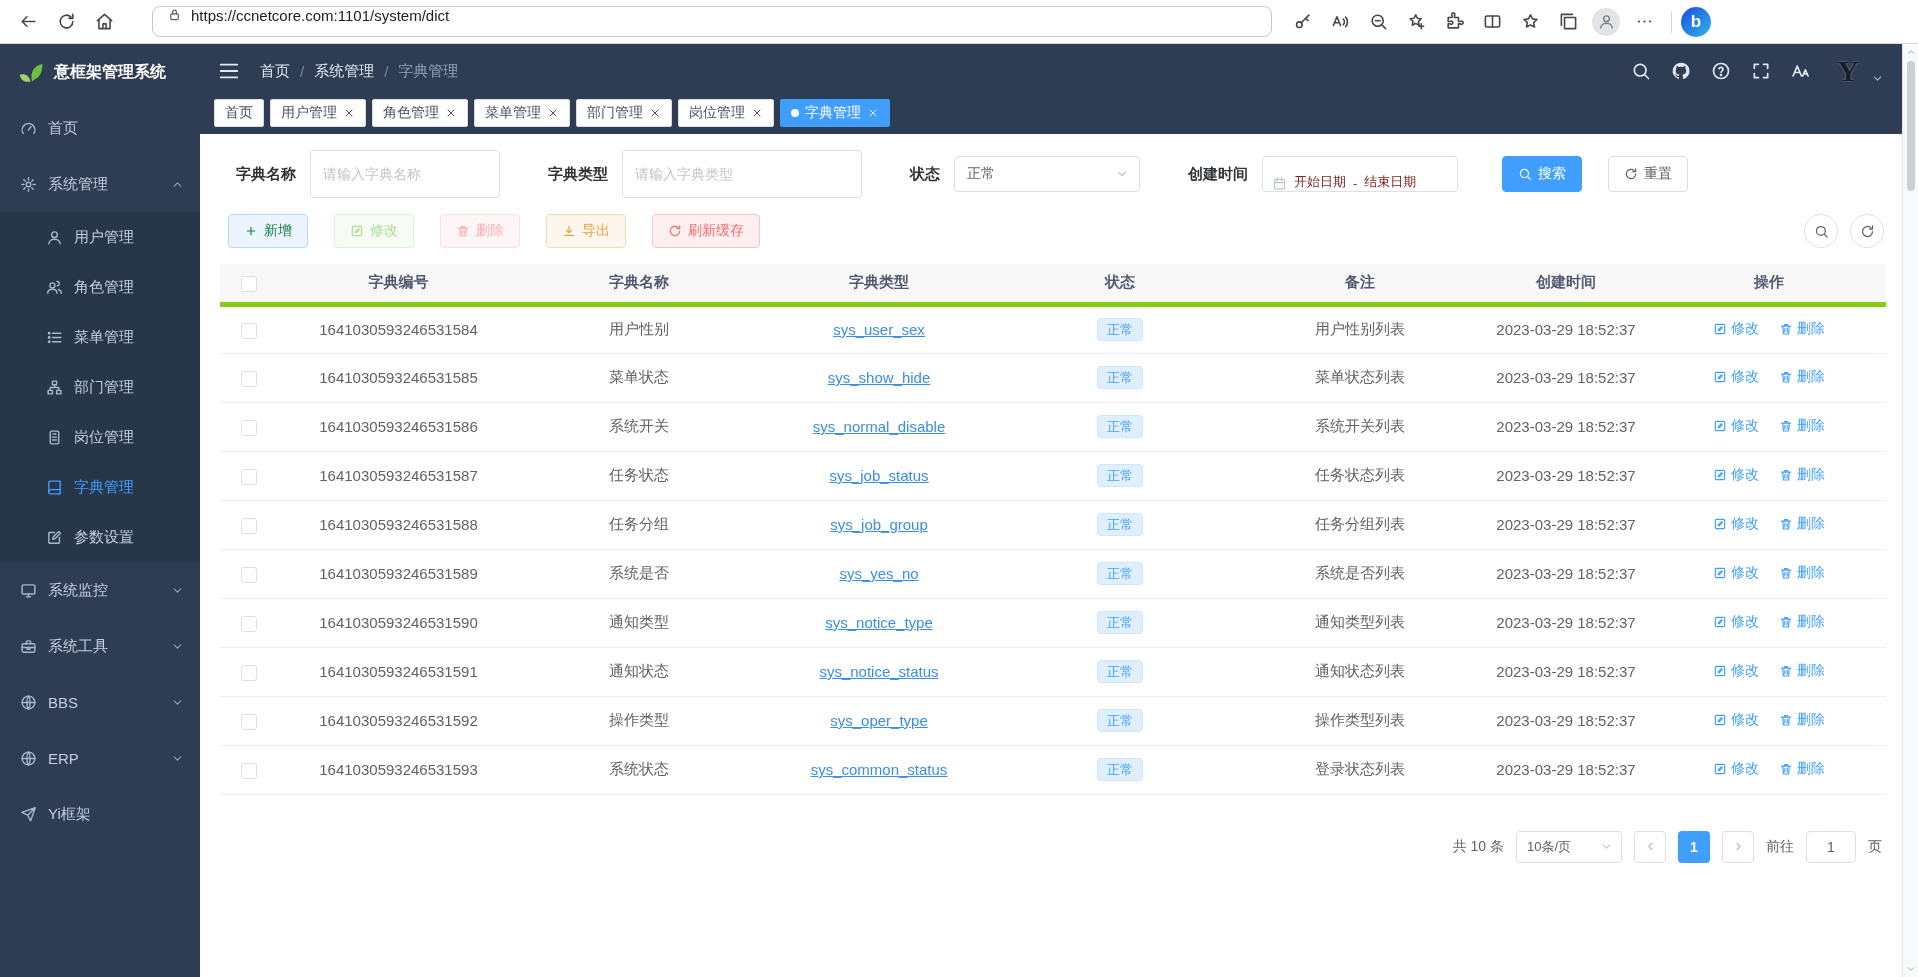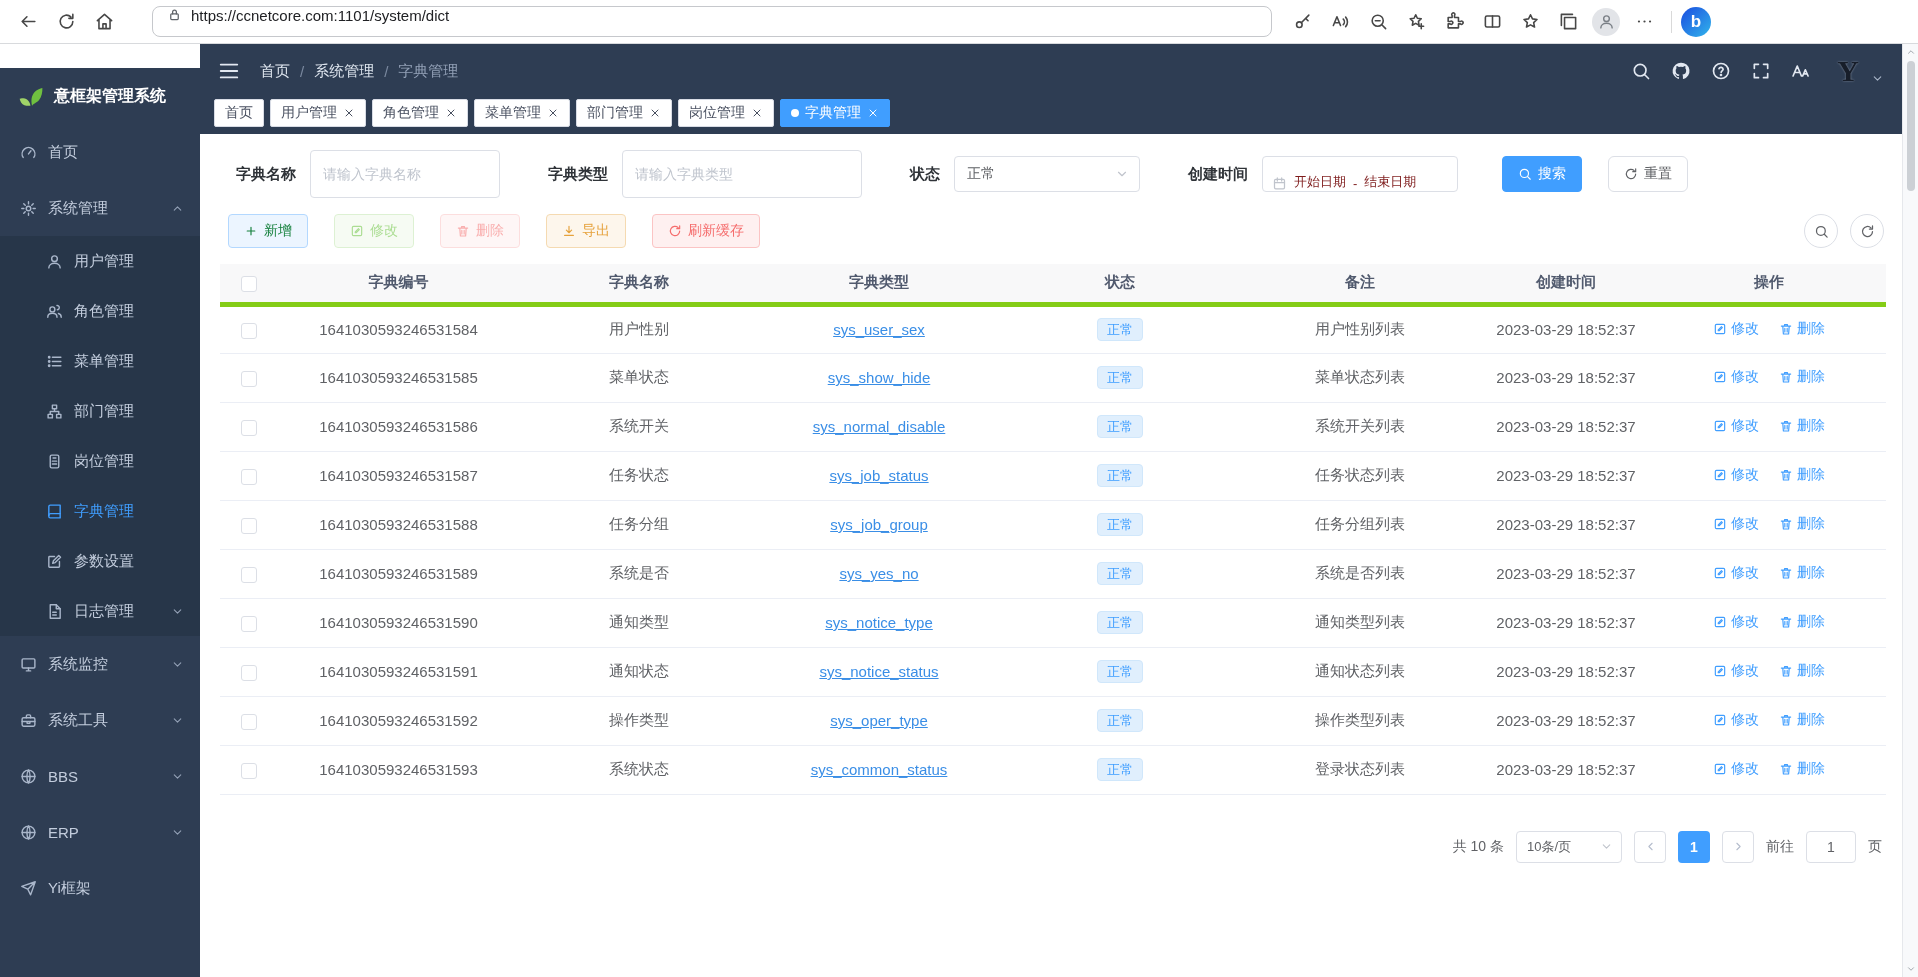--- a/index.html
+++ b/index.html
@@ -20,21 +20,21 @@
   .chrome-avatar{width:28px;height:28px;border-radius:50%;background:#e2e4e8;color:#7a7f86;display:flex;align-items:center;justify-content:center;margin:0 4px;}
   .chrome-avatar .icon{width:17px;height:17px;}
   .chrome-divider{width:1px;height:22px;background:#d9d9d9;margin:0 7px;}
   .bing-btn{width:30px;height:30px;border-radius:50%;border:none;background:linear-gradient(135deg,#1b4ce0,#31b5eb);color:#fff;font-weight:bold;font-size:17px;display:flex;align-items:center;justify-content:center;}
 
   
   .app{display:flex;height:933px;}
   .main{flex:1;min-width:0;display:flex;flex-direction:column;background:#fff;}
 
   
-  .sidebar{width:200px;background:#2e3d53;display:flex;flex-direction:column;color:#c3cddd;flex:0 0 auto;margin-top:24px;}
+  .sidebar{width:200px;background:#2e3d53;display:flex;flex-direction:column;color:#c3cddd;flex:0 0 auto;}
   .logo-row{height:56px;display:flex;align-items:center;gap:10px;padding-left:18px;flex:0 0 auto;}
   .logo-row .icon{width:26px;height:26px;}
   .logo-title{color:#fff;font-weight:bold;font-size:16px;white-space:nowrap;}
   .menu{flex:1;overflow:hidden;display:flex;flex-direction:column;}
   .menu-item{height:56px;display:flex;align-items:center;gap:11px;padding:0 16px 0 20px;font-size:15px;flex:0 0 auto;white-space:nowrap;}
   .menu-item .mi-icon{width:17px;height:17px;color:#a9b6ca;}
   .menu-item.sub{height:50px;background:#273649;padding-left:46px;}
   .menu-item.active{color:#409eff;}
   .menu-item.active .mi-icon{color:#409eff;}
   .mi-arrow{margin-left:auto;width:13px;height:13px;color:#93a1b6;}
@@ -68,21 +68,21 @@
   .f-input::placeholder{color:#bfc4cd;}
   .w190{width:190px;} .w240{width:240px;}
   .ml48{margin-left:48px;}
   .f-select{width:186px;height:36px;border:1px solid #dcdfe6;border-radius:4px;display:flex;align-items:center;padding:0 10px 0 12px;font-size:14px;color:#606266;background:#fff;}
   .f-select .chev{margin-left:auto;width:14px;height:14px;color:#c0c4cc;}
   .f-date{width:196px;height:36px;border:1px solid #dcdfe6;border-radius:4px;display:flex;align-items:flex-end;gap:7px;padding:0 9px;font-size:13px;color:#7f1d1d;background:#fff;}
   .f-date .icon{width:15px;height:15px;color:#c0c4cc;}
   .btn{height:36px;border-radius:4px;padding:0 15px;font-size:14px;display:flex;align-items:center;gap:6px;border:1px solid transparent;white-space:nowrap;}
   .btn .icon{width:14px;height:14px;}
   .btn-search{background:#409eff;border-color:#409eff;color:#fff;margin-left:44px;}
-  .btn-reset{background:#fff;border-color:#dcdfe6;color:#606266;margin-left:26px;border-radius:6px;}
+  .btn-reset{background:#fff;border-color:#dcdfe6;color:#606266;margin-left:26px;}
 
   .toolbar-row{display:flex;align-items:center;margin-top:16px;padding-left:8px;}
   .tbtn{height:34px;border-radius:4px;padding:0 15px;font-size:14px;display:flex;align-items:center;gap:6px;border:1px solid;margin-right:26px;white-space:nowrap;}
   .tbtn .icon{width:14px;height:14px;}
   .tbtn-add{background:#ecf5ff;border-color:#b3d8ff;color:#15803d;}
   .tbtn-edit{background:#f0f9eb;border-color:#c2e7b0;color:#67c23a;opacity:.55;}
   .tbtn-del{background:#fef0f0;border-color:#fbc4c4;color:#f56c6c;opacity:.55;}
   .tbtn-export{background:#fdf6ec;border-color:#f5dab1;color:#e6a23c;}
   .tbtn-cache{background:#fef0f0;border-color:#fbc4c4;color:#f56c6c;}
   .tool-circles{margin-left:auto;display:flex;gap:12px;padding-right:2px;}
@@ -333,34 +333,20 @@
   </div>
         <div class="menu-item sub" data-interactable="true">
     <span class="icon mi-icon" data-interactable="false">
             <svg viewBox="0 0 24 24" fill="none" stroke="currentColor" stroke-width="2" stroke-linecap="round" stroke-linejoin="round">
               <path d="M12 5H5a1 1 0 0 0-1 1v13a1 1 0 0 0 1 1h13a1 1 0 0 0 1-1v-7"></path>
               <path d="M9.5 14.5l1-3.5 7.5-7.5 2.5 2.5-7.5 7.5z"></path>
             </svg>
           </span>
     <span class="mi-label" data-interactable="false">参数设置</span>
 
-  </div>
-        <div class="menu-item sub" data-interactable="true">
-    <span class="icon mi-icon" data-interactable="false">
-            <svg viewBox="0 0 24 24" fill="none" stroke="currentColor" stroke-width="2" stroke-linecap="round" stroke-linejoin="round">
-              <path d="M6 2.5h8.5L20 8v13.5H6z"></path>
-              <path d="M14.5 2.5V8H20M9.5 13h5M9.5 17h5"></path>
-            </svg>
-          </span>
-    <span class="mi-label" data-interactable="false">日志管理</span>
-    <span class="icon mi-arrow" data-interactable="false">
-            <svg viewBox="0 0 24 24" fill="none" stroke="currentColor" stroke-width="2" stroke-linecap="round" stroke-linejoin="round">
-              <path d="M6 9l6 6 6-6"></path>
-            </svg>
-          </span>
   </div>
         <div class="menu-item" data-interactable="true">
     <span class="icon mi-icon" data-interactable="false">
             <svg viewBox="0 0 24 24" fill="none" stroke="currentColor" stroke-width="2" stroke-linecap="round" stroke-linejoin="round">
               <rect x="3" y="4" width="18" height="13" rx="1.5"></rect>
               <path d="M9 21h6M12 17v4"></path>
             </svg>
           </span>
     <span class="mi-label" data-interactable="false">系统监控</span>
     <span class="icon mi-arrow" data-interactable="false">

